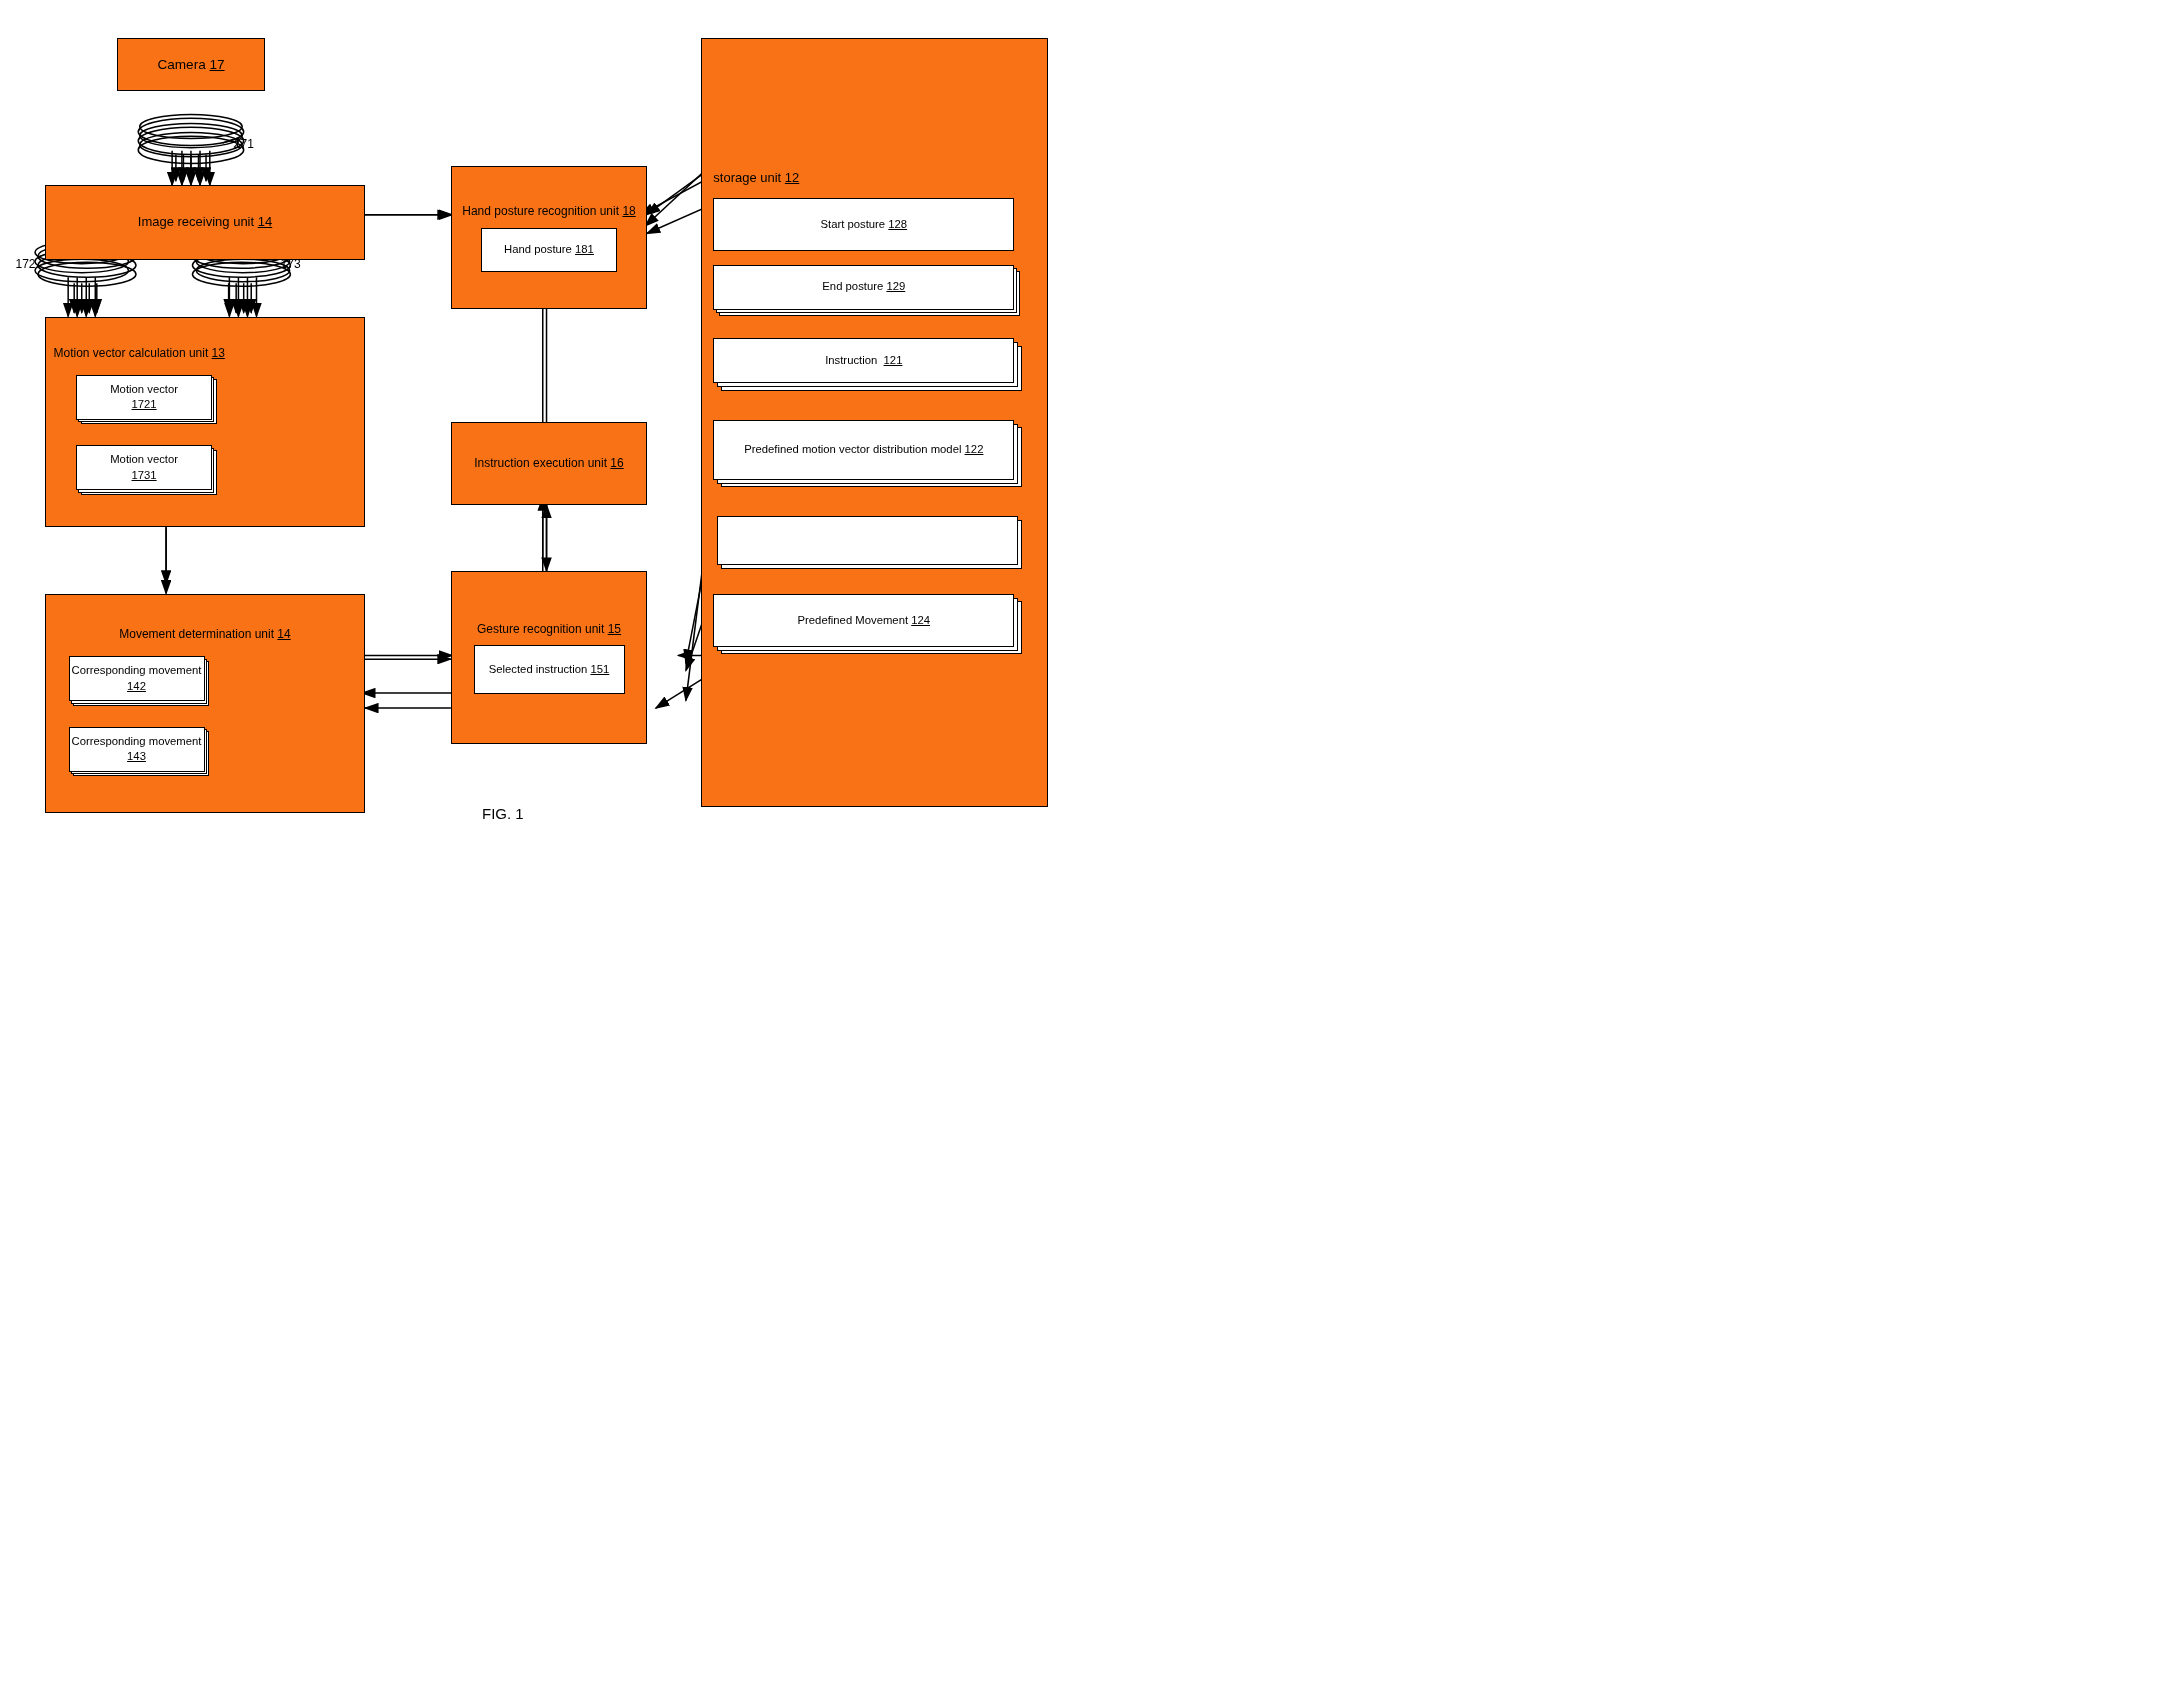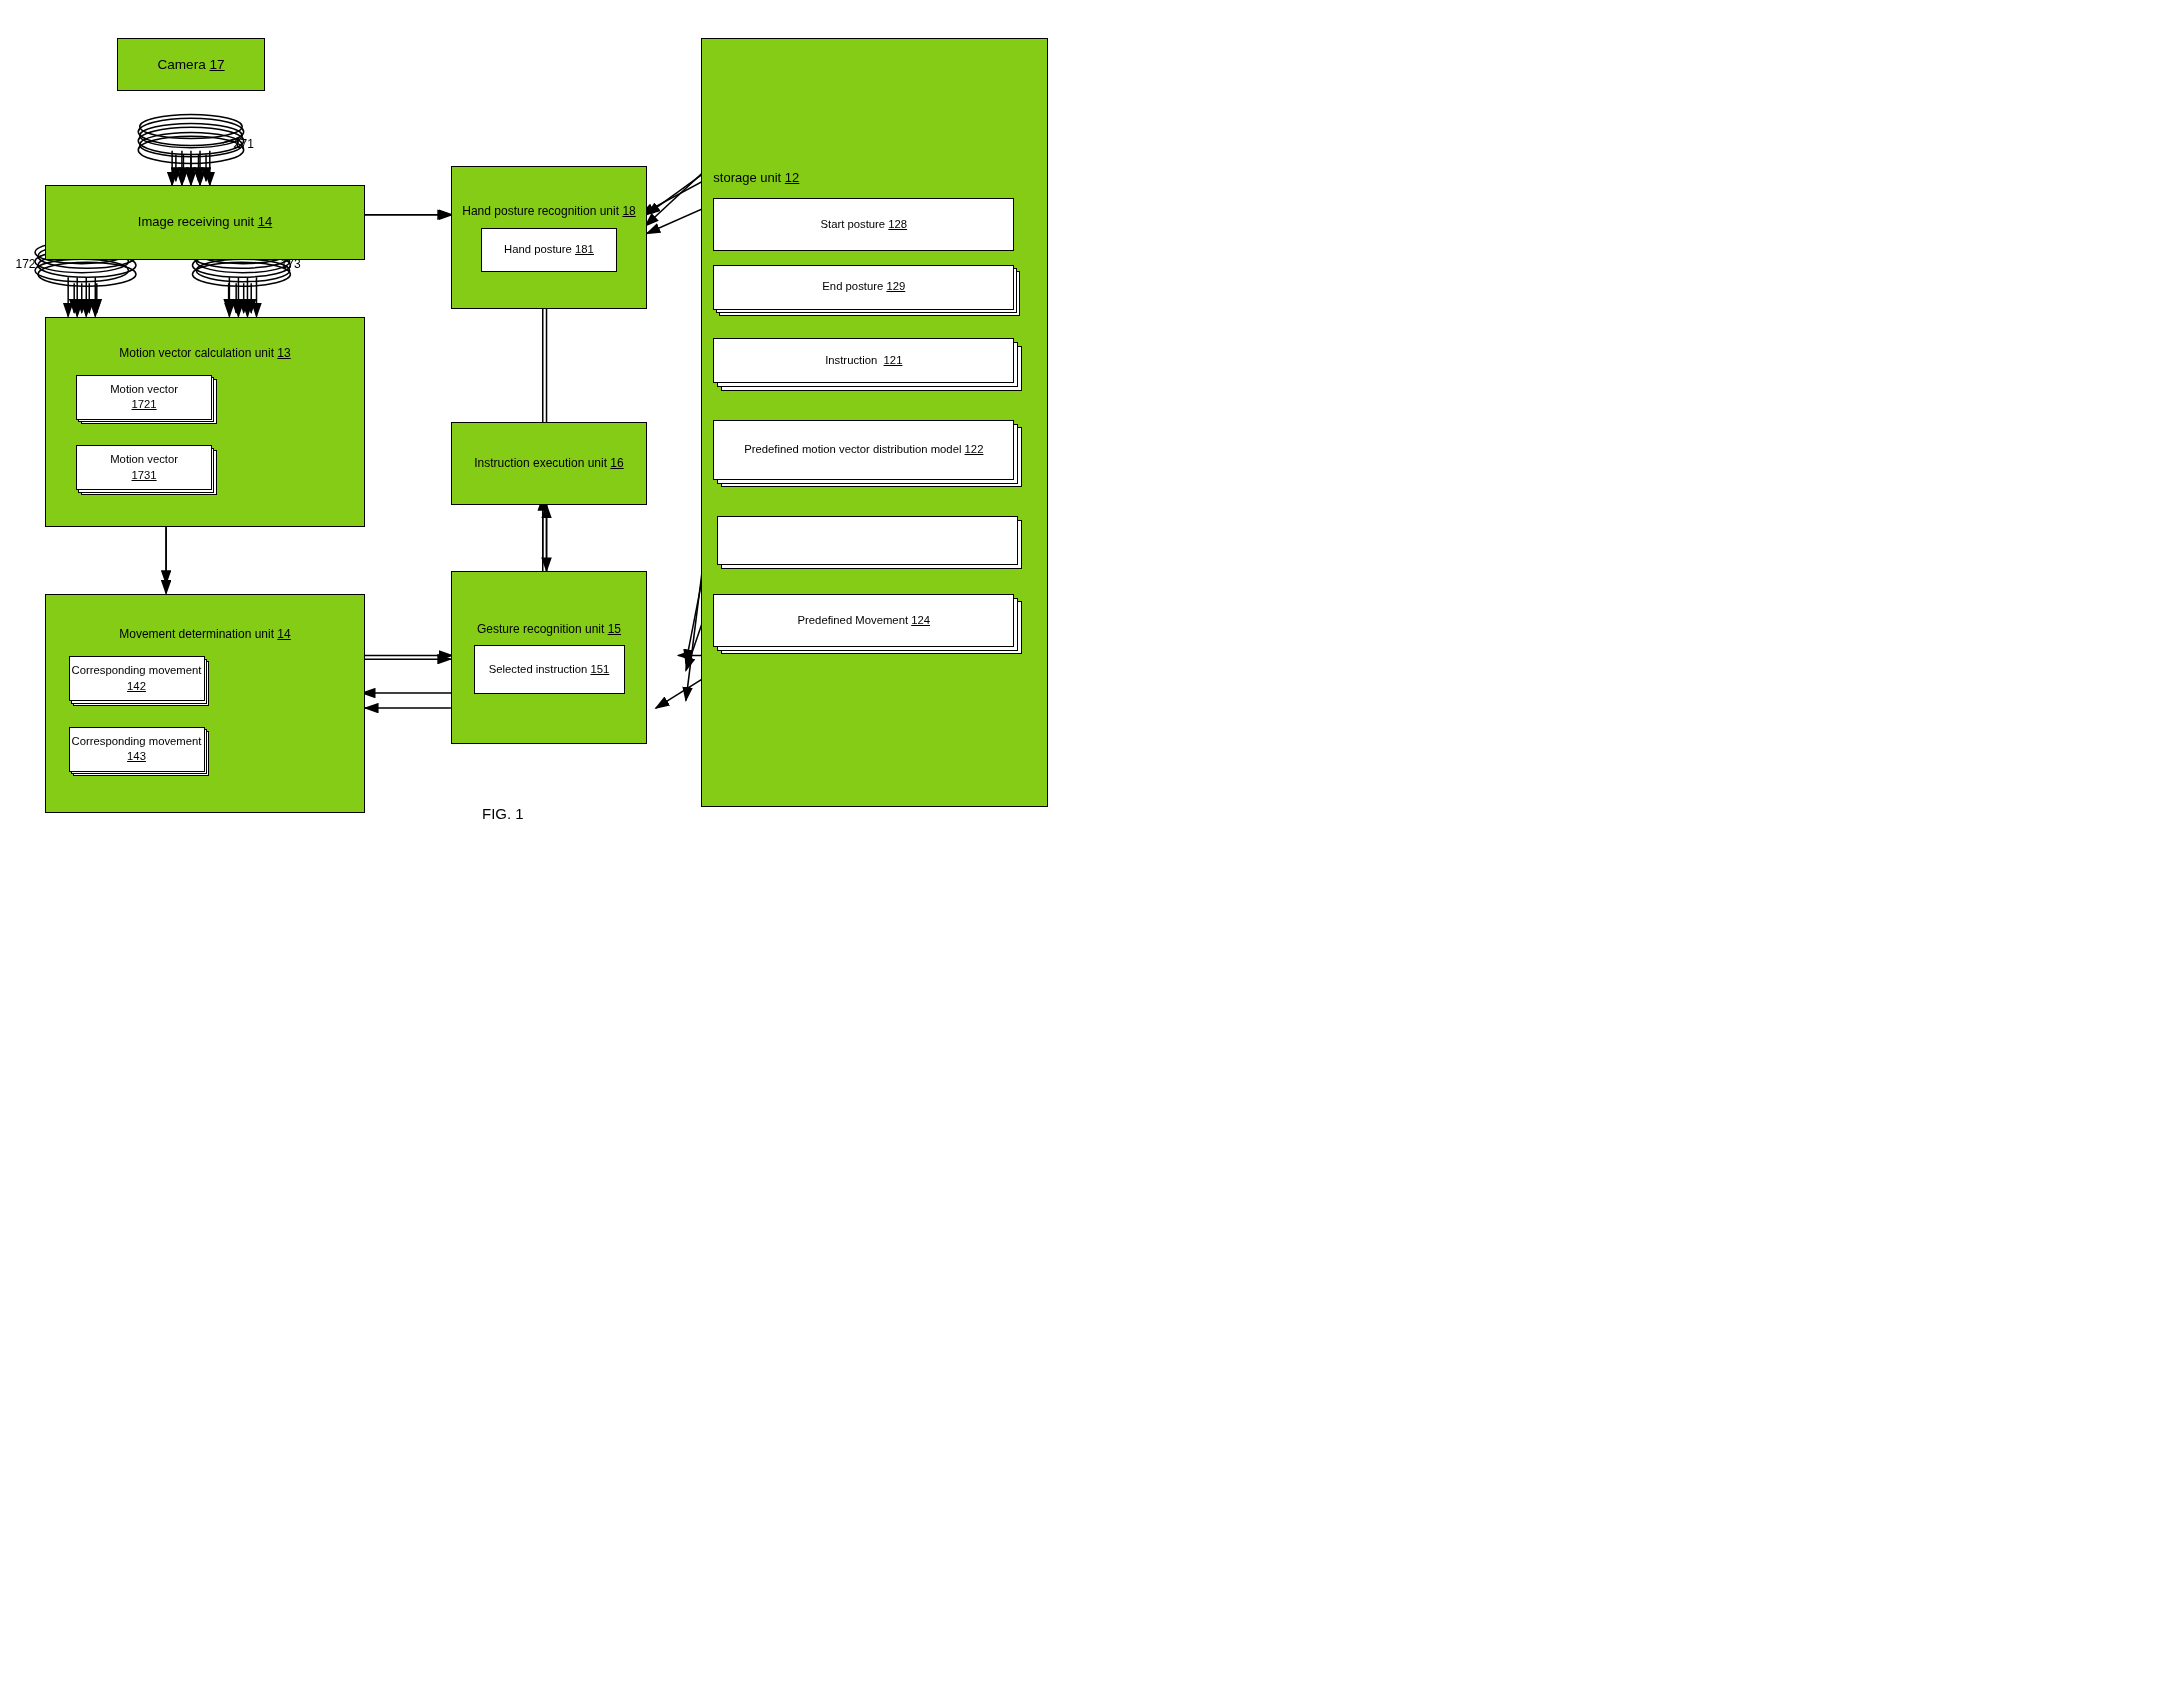--- a/index.html
+++ b/index.html
@@ -12,21 +12,21 @@
       overflow: hidden;
     }
     .diagram {
       position: absolute;
       top: 0; left: 0;
       width: 100%; height: 100%;
     }
     .box {
       position: absolute;
       border: 1.5px solid #000;
-      background: #84cc16;
+      background: #f97316;
       display: flex;
       align-items: center;
       justify-content: center;
       text-align: center;
       font-size: 12px;
       line-height: 1.4;
     }
     .box-inner {
       position: absolute;
       border: 1.5px solid #000;
@@ -188,21 +188,21 @@
     </span>
   </div>
 
   <div class="box" style="left:45px; top:185px; width:320px; height:75px; font-size:13px;">
     <span>
       Image receiving unit <underline>14</underline>
     </span>
   </div>
 
   <div class="box" style="left:45px; top:317px; width:320px; height:210px; font-size:12px; align-items:flex-start; padding:7.5px; flex-direction:column;">
-    <div style="text-align:center; width:100%; padding-top:3px;">
+    <div style="text-align:left; width:100%; padding-top:3px;">
       <span>Motion vector calculation unit <underline>13</underline></span>
     </div>
 
     <div style="position:relative; margin-top:13.6px; margin-left:22.6px; width:151px; height:57px;">
       <div style="position:absolute; top:4.5px; left:4.5px; width:136px; height:45px; border:1.5px solid #000; background:#fff;"></div>
       <div style="position:absolute; top:2.3px; left:2.3px; width:136px; height:45px; border:1.5px solid #000; background:#fff;"></div>
       <div class="box-inner" style="position:absolute; top:0; left:0; width:136px; height:45px;">
         <span>Motion vector<br><underline>1721</underline></span>
       </div>
     </div>

